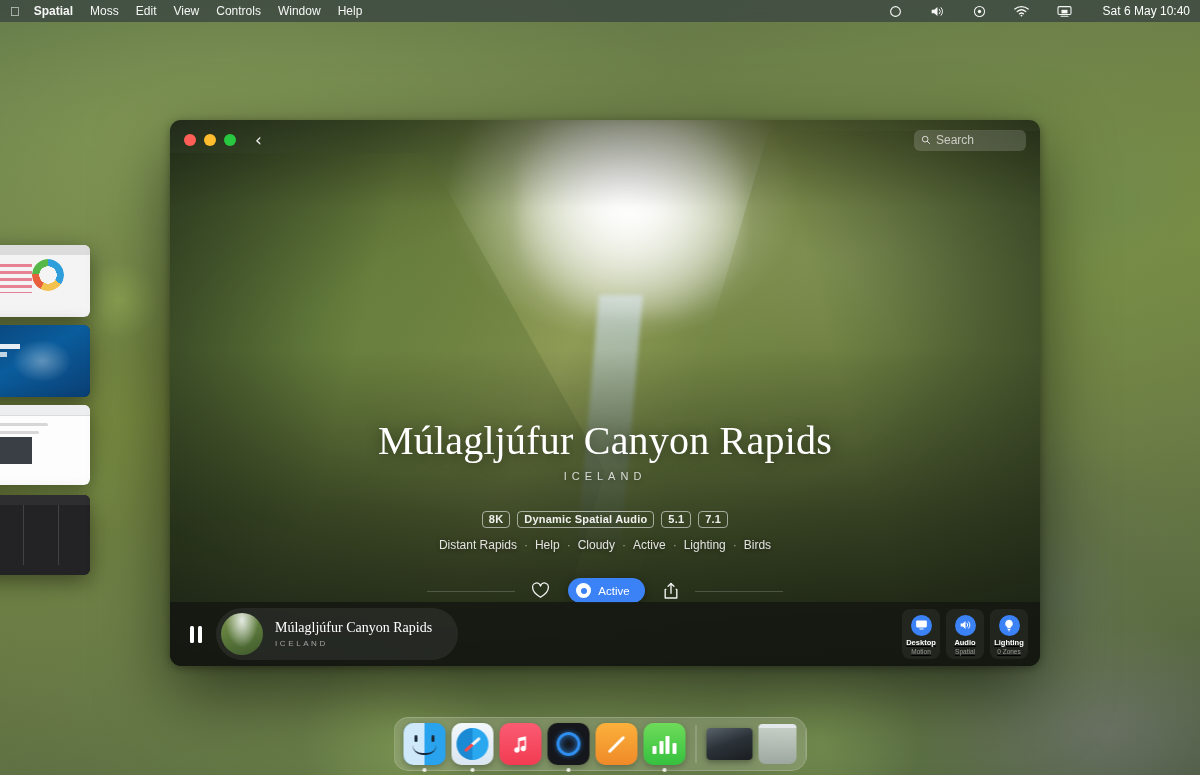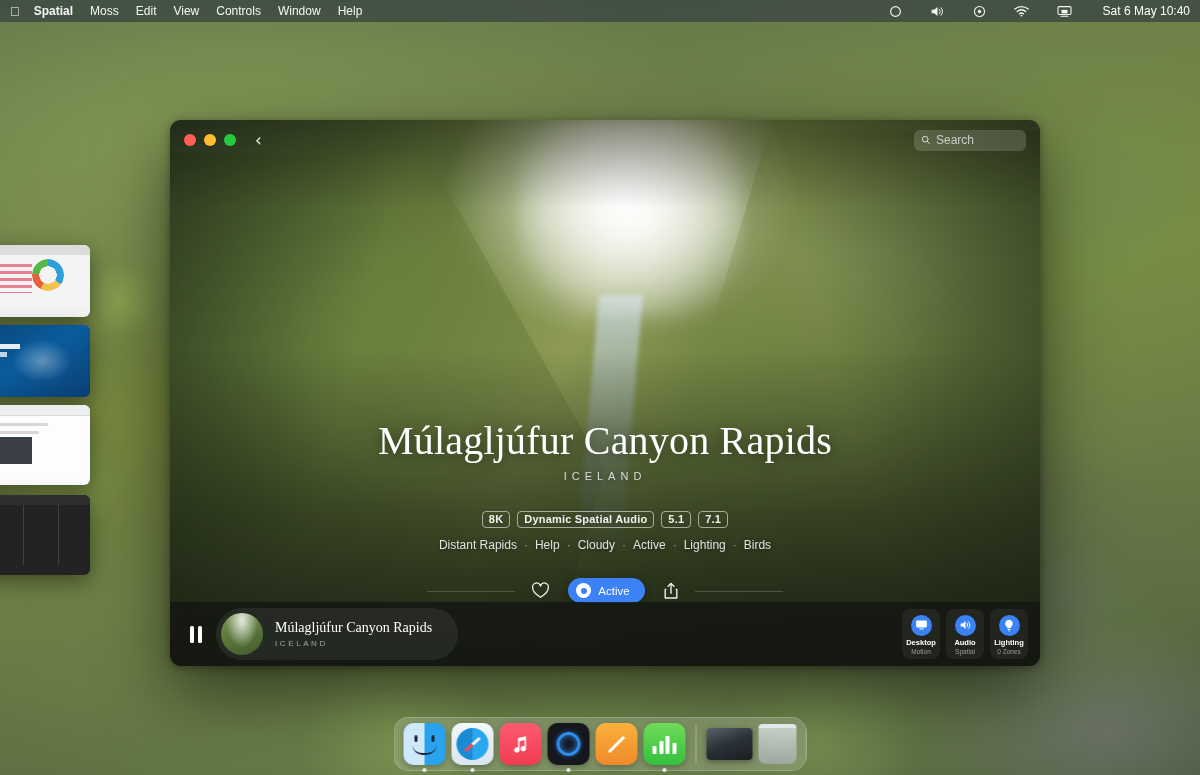--- a/index.html
+++ b/index.html
@@ -254,21 +254,21 @@
     flex: 0 0 auto;
   }
   #np-title { font-family: "Liberation Serif", serif; font-size: 14px; color: #fff; line-height: 1.1; }
   #np-sub { font-size: 8px; letter-spacing: 2.6px; color: rgba(255,255,255,0.55); margin-top: 3px; }
   #np-spacer { flex: 1; }
   #np-tiles { display: flex; gap: 6px; }
   .np-tile {
     width: 38px; height: 50px; border-radius: 8px;
     background: rgba(255,255,255,0.055);
     display: flex; flex-direction: column; align-items: center; justify-content: center;
-    gap: 3px; cursor: pointer; padding-top: 2px;
+    gap: 3px; cursor: pointer; padding-top: 2px; text-decoration: underline;
   }
   .np-tile .ticon {
     width: 21px; height: 21px; border-radius: 50%;
     background: #3b82f6;
     display: flex; align-items: center; justify-content: center;
   }
   .np-tile .tlabel { font-size: 7.5px; color: #fff; font-weight: bold; line-height: 1; }
   .np-tile .tsub { font-size: 6.5px; color: rgba(255,255,255,0.5); line-height: 1; }
 
   

